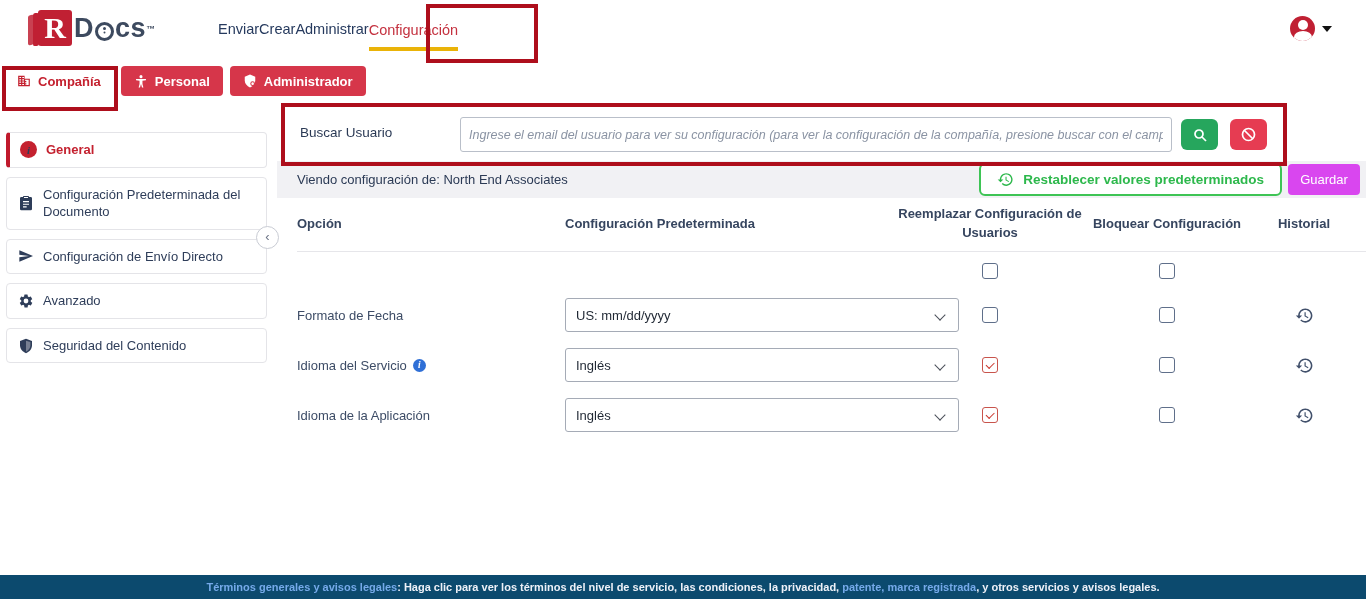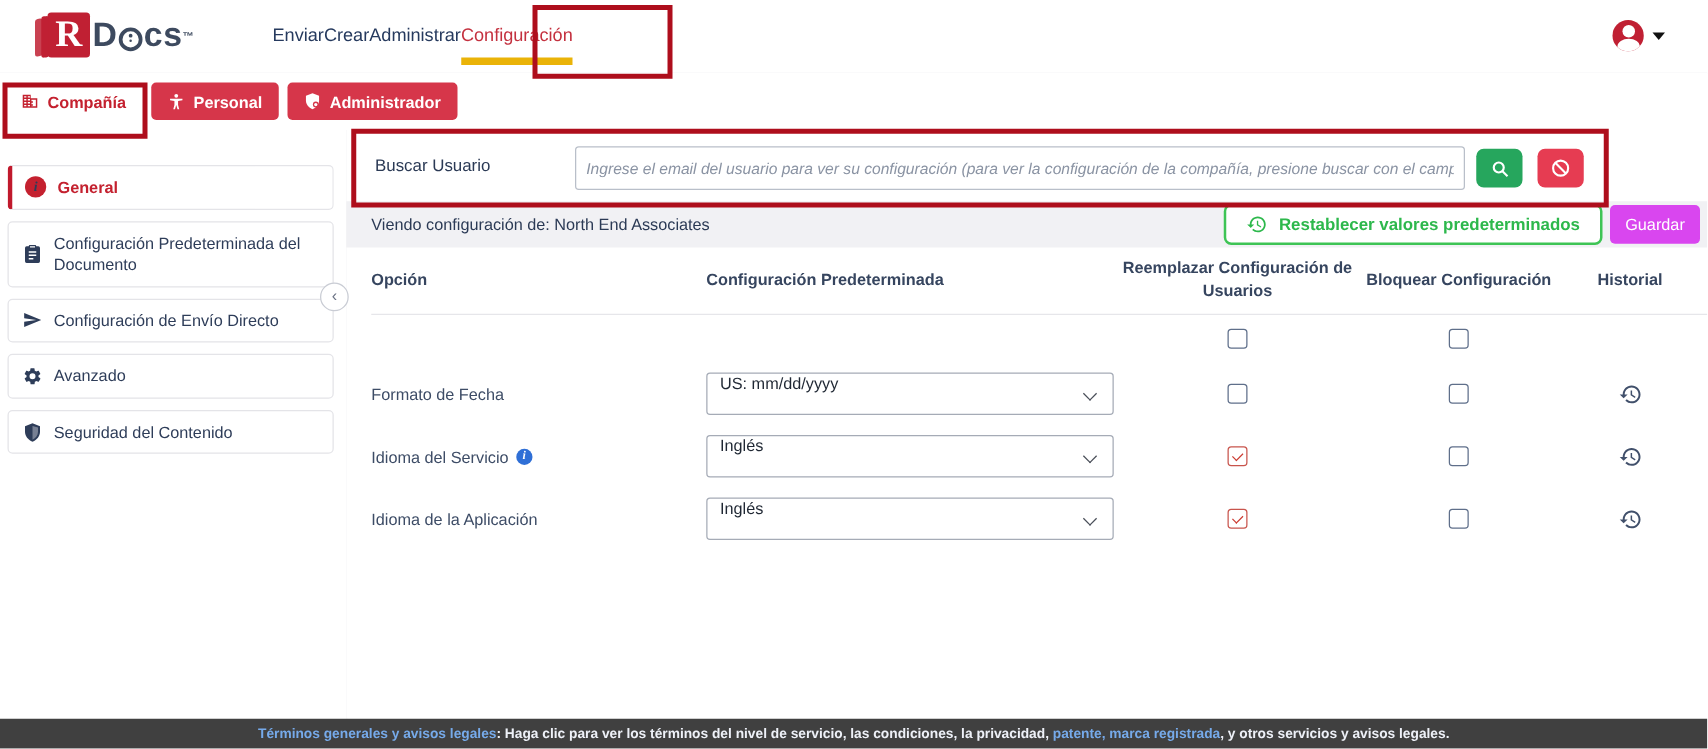--- a/index.html
+++ b/index.html
@@ -15,21 +15,21 @@
   .logo-stack::after{left:5px;top:3px;width:6px;height:33px;transform:skewY(-5deg);}
   .logo-r{display:inline-block;width:34px;height:36px;background:#c02033;color:#fff;border-radius:3px;
           font-family:"Liberation Serif",serif;font-weight:bold;font-size:30px;line-height:36px;text-align:center;}
   .logo-text{display:flex;align-items:center;height:36px;color:#3d4a5f;font-weight:bold;font-size:27px;letter-spacing:.5px;}
   .logo-text .lt{padding-left:2px;}
   .logo-o{display:inline-block;width:13px;height:13px;border:3.5px solid #3d4a5f;border-radius:50%;margin:6px 1px 0 1px;position:relative;}
   .logo-o::after{content:"";position:absolute;left:4.5px;top:2px;width:3px;height:3px;background:#3d4a5f;border-radius:50%;box-shadow:0 4px 0 -0.5px #3d4a5f;}
   .logo-tm{font-size:9px;color:#3d4a5f;margin-top:2px;}
   .nav{position:absolute;left:218px;top:0;height:58px;display:flex;align-items:center;font-size:14.5px;font-weight:400;color:#263a5e;}
   .nav-item{cursor:pointer;padding:4px 0;}
-  .nav-item.active{color:#c4313f;border-bottom:6px solid #eab308;padding-bottom:9px;margin-bottom:-11px;}
+  .nav-item.active{color:#c4313f;border-bottom:4px solid #eab308;padding-bottom:9px;margin-bottom:-11px;}
   .user-box{position:absolute;right:34px;top:16px;display:flex;align-items:center;gap:7px;cursor:pointer;}
   .avatar{width:25px;height:25px;border-radius:50%;background:#c02033;position:relative;overflow:hidden;}
   .avatar::before{content:"";position:absolute;left:7.5px;top:4px;width:10px;height:10px;background:#fff;border-radius:50%;}
   .avatar::after{content:"";position:absolute;left:3.5px;top:15px;width:18px;height:12px;background:#fff;border-radius:50% 50% 0 0;}
   .caret{width:0;height:0;border-left:5px solid transparent;border-right:5px solid transparent;border-top:6px solid #111;}
 
   
   .tabbar{position:absolute;top:58px;left:0;right:0;height:46px;background:#fff;display:flex;align-items:center;padding-left:4px;gap:7px;}
   .tab{display:flex;align-items:center;gap:7px;height:30px;padding:0 13px;border-radius:4px;font-size:13px;font-weight:600;cursor:pointer;}
   .tab.active{background:#fff;color:#c4212f;}
@@ -75,32 +75,32 @@
   .table{position:absolute;left:0;right:0;top:93px;bottom:0;padding-left:20px;}
   .t-grid{display:grid;grid-template-columns:268px 330px 190px 164px 110px;align-items:center;}
   .t-head{min-height:54px;border-bottom:1px solid #e6e6ea;}
   .t-head .th{font-size:13px;font-weight:600;color:#36455f;line-height:1.45;}
   .th.c,.td.c{text-align:center;display:flex;justify-content:center;align-items:center;}
   .t-selall{height:38px;}
   .t-row{height:50px;}
   .row-label{font-size:13px;color:#3d4c66;display:flex;align-items:center;gap:6px;}
   .mini-info{display:inline-block;width:13px;height:13px;border-radius:50%;background:#2f6fd6;color:#fff;font-size:9.5px;
              font-weight:bold;text-align:center;line-height:13px;font-family:"Liberation Serif",serif;font-style:italic;}
-  .select{position:relative;width:326px;height:34px;border:1px solid #a5abb6;border-radius:3px;background:#fff;cursor:pointer;
-          display:flex;align-items:flex-start;padding-left:10px;font-size:13px;color:#1f2733;box-sizing:border-box;}
+  .select{position:relative;width:394px;height:34px;border:1px solid #a5abb6;border-radius:3px;background:#fff;cursor:pointer;
+          display:flex;align-items:center;padding-left:10px;font-size:13px;color:#1f2733;box-sizing:border-box;}
   .select .chev{position:absolute;right:14px;top:12px;width:7px;height:7px;border-right:1.6px solid #4a4f59;
                 border-bottom:1.6px solid #4a4f59;transform:rotate(45deg);}
   .cb{width:16px;height:16px;border:1.6px solid #5f6f8a;border-radius:3px;background:#fff;cursor:pointer;position:relative;box-sizing:border-box;}
   .cb.checked{border-color:#c8544c;}
   .cb.checked::after{content:"";position:absolute;left:3px;top:4px;width:7px;height:3.5px;border-left:1.8px solid #cb3a30;
                      border-bottom:1.8px solid #cb3a30;transform:rotate(-45deg);}
   .hist{width:19px;height:19px;color:#41506b;cursor:pointer;}
 
   
-  .footer{position:absolute;left:0;right:0;bottom:0;height:24px;background:#404040;color:#eef1f8;
+  .footer{position:absolute;left:0;right:0;bottom:0;height:24px;background:#0c4a6e;color:#eef1f8;
           display:flex;align-items:center;justify-content:center;font-size:11px;font-weight:600;white-space:pre;}
   .flink{color:#76aaea;cursor:pointer;}
 </style>
 </head>
 <body>
 
 <div class="page">
 
   <div class="header">
     <div class="logo">

